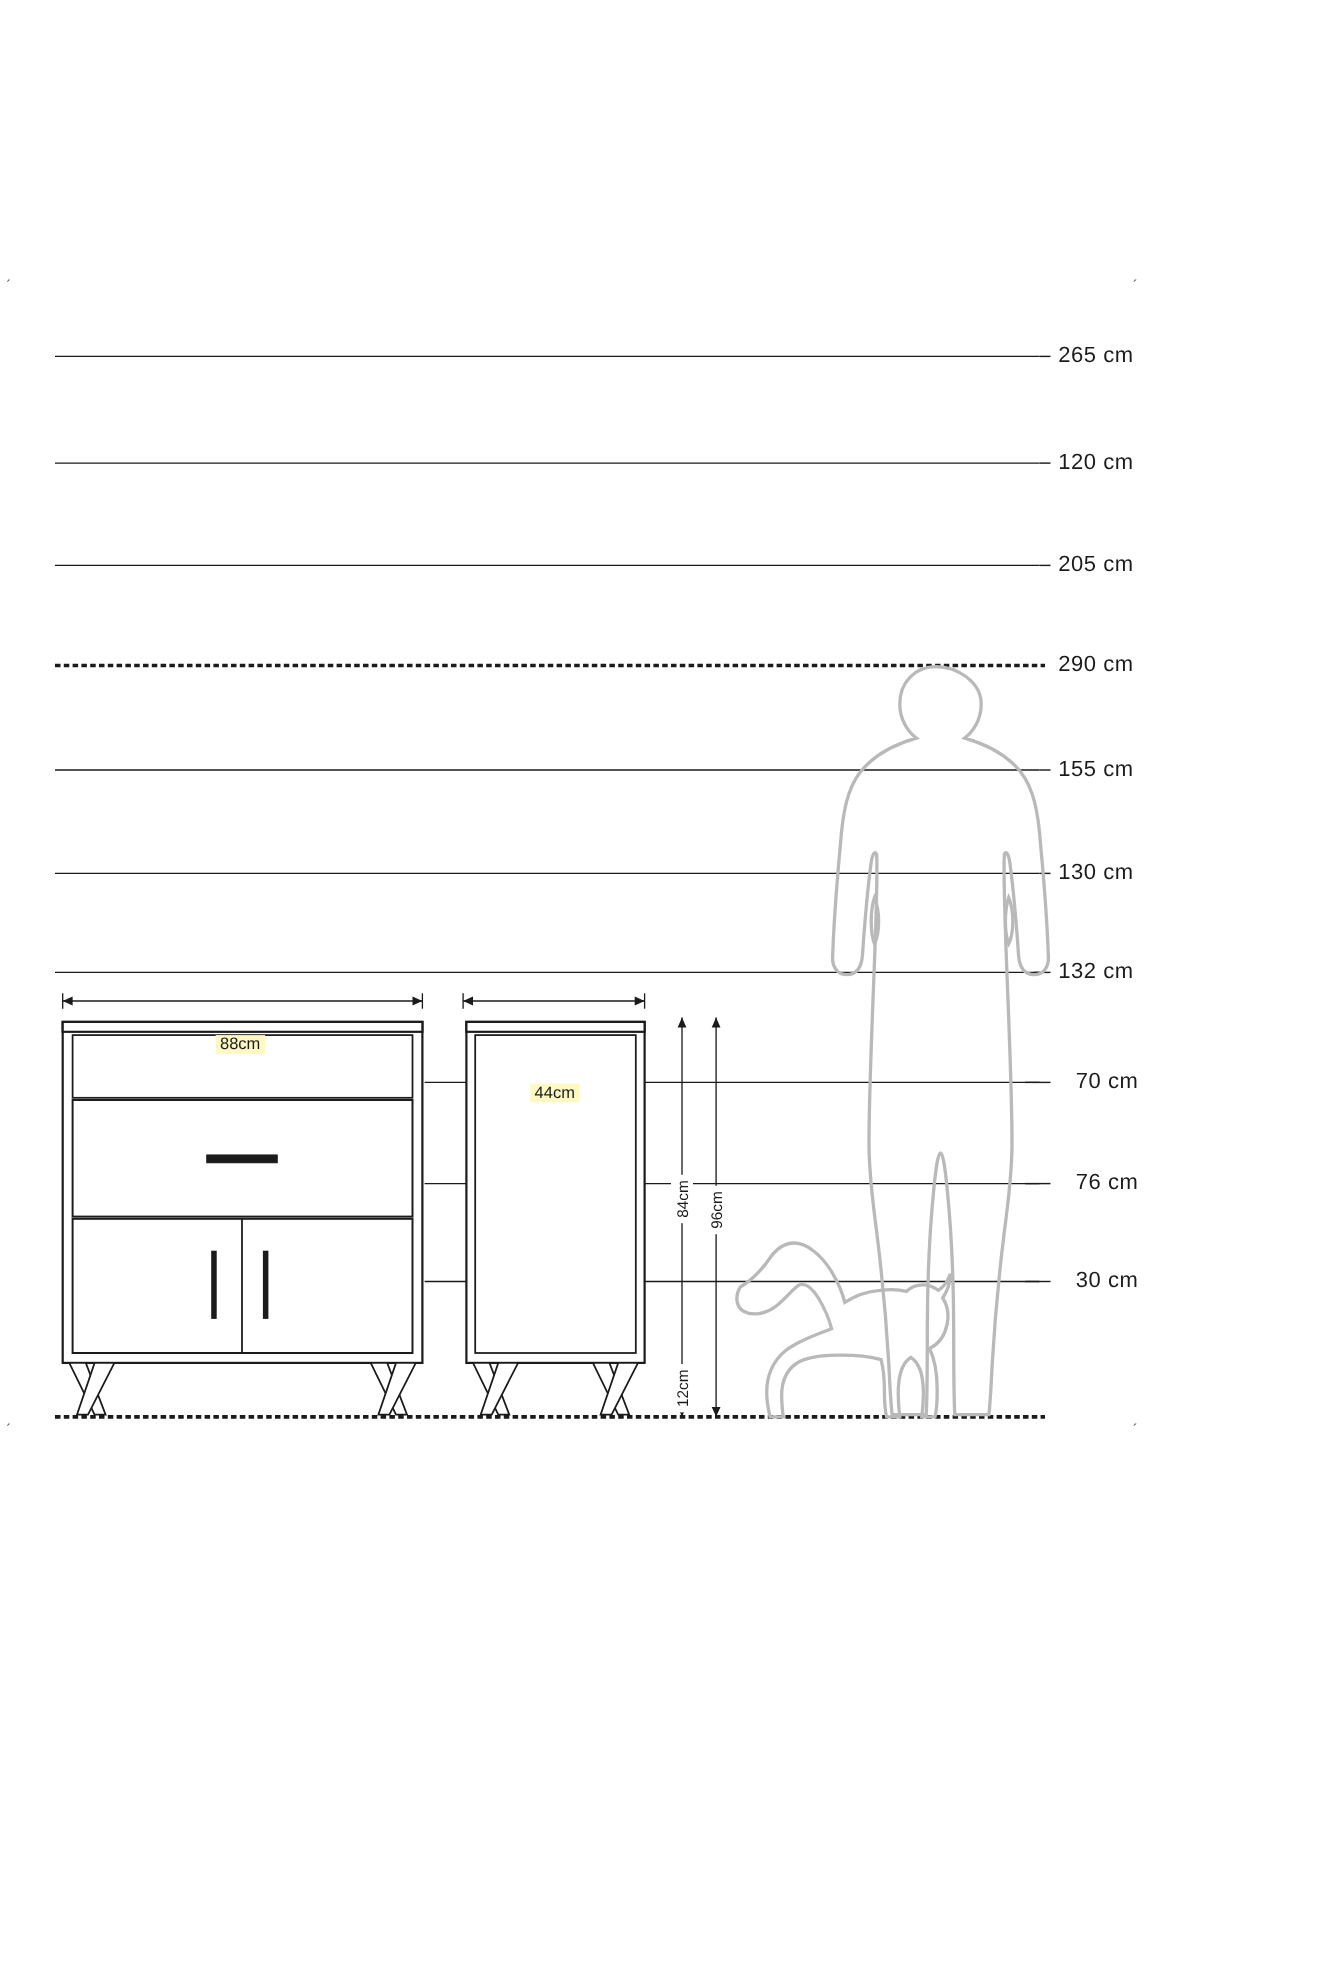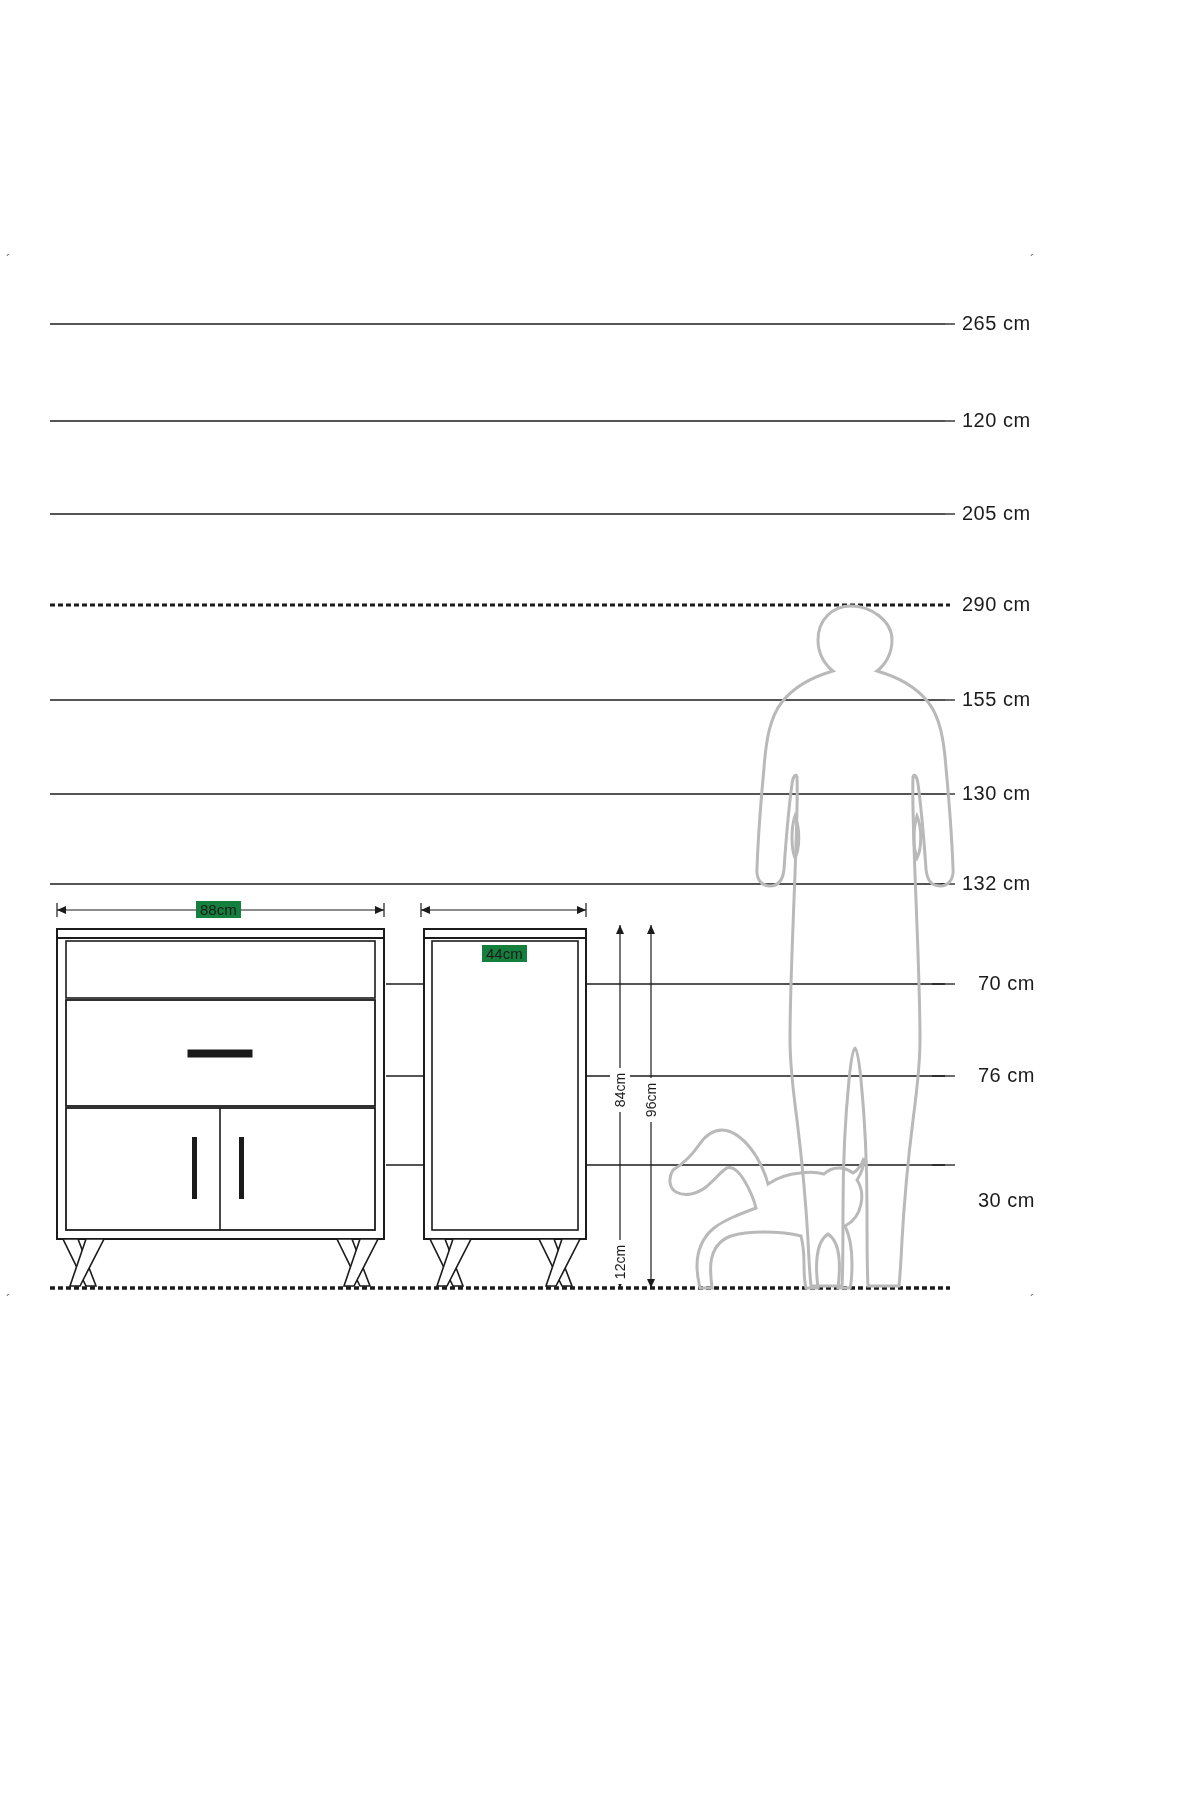--- a/index.html
+++ b/index.html
@@ -33,23 +33,24 @@
     color: #1b1b1b;
     letter-spacing: 0.5px;
     white-space: nowrap;
     text-align: left;
   }
   
   .dim-label {
     position: absolute;
     font-size: 15px;
     color: #1b1b1b;
-    background: #15803d;
+    background: #fef9c3;
     padding: 0 4px;
     white-space: nowrap;
+    margin-top: 40px;
   }
   .dim-label-v {
     position: absolute;
     font-size: 14px;
     color: #1b1b1b;
     background: #ffffff;
     padding: 2px 0;
     white-space: nowrap;
     transform-origin: center center;
     transform: rotate(-90deg);
@@ -238,21 +239,21 @@
 
   <div class="scale-label" style="left:962px; top:312px;">265 cm</div>
   <div class="scale-label" style="left:962px; top:409px;">120 cm</div>
   <div class="scale-label" style="left:962px; top:502px;">205 cm</div>
   <div class="scale-label" style="left:962px; top:593px;">290 cm</div>
   <div class="scale-label" style="left:962px; top:688px;">155 cm</div>
   <div class="scale-label" style="left:962px; top:782px;">130 cm</div>
   <div class="scale-label" style="left:962px; top:872px;">132 cm</div>
   <div class="scale-label" style="left:978px; top:972px;">70 cm</div>
   <div class="scale-label" style="left:978px; top:1064px;">76 cm</div>
-  <div class="scale-label" style="left:978px; top:1153px;margin-top:36px;">30 cm</div>
+  <div class="scale-label" style="left:978px; top:1153px;">30 cm</div>
 
   <div class="dim-label" style="left:196px; top:901px;">88cm</div>
   <div class="dim-label" style="left:482px; top:945px;">44cm</div>
 
   <div class="dim-label-v" style="left:598px; top:1080px; width:44px; text-align:center;">84cm</div>
   <div class="dim-label-v" style="left:629px; top:1090px; width:44px; text-align:center;">96cm</div>
   <div class="dim-label-v" style="left:598px; top:1252px; width:44px; text-align:center;">12cm</div>
 
   <div class="corner-tick" style="left:6px; top:252px;">´</div>
   <div class="corner-tick" style="left:1030px; top:252px;">´</div>

